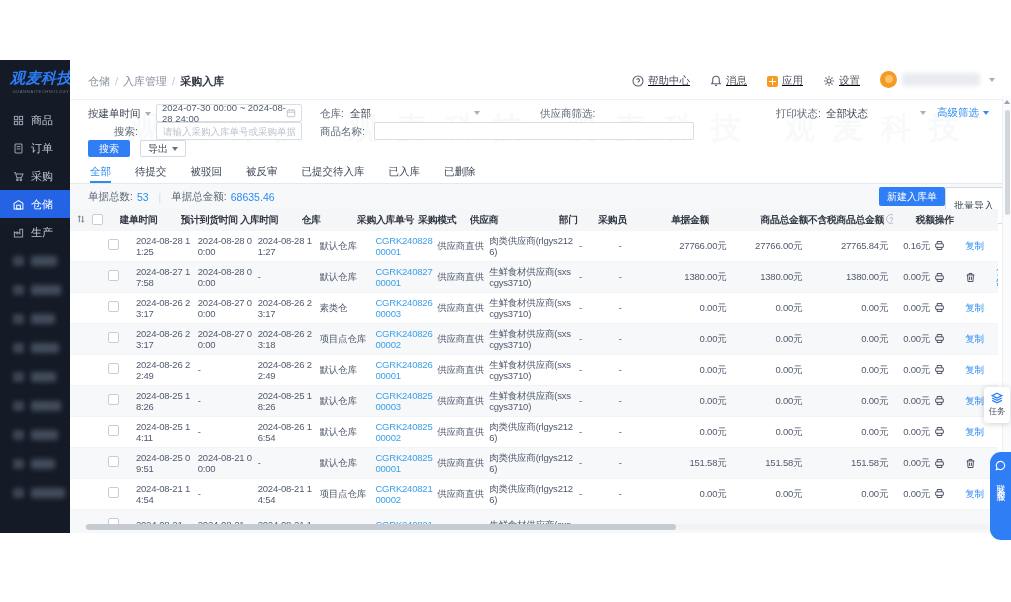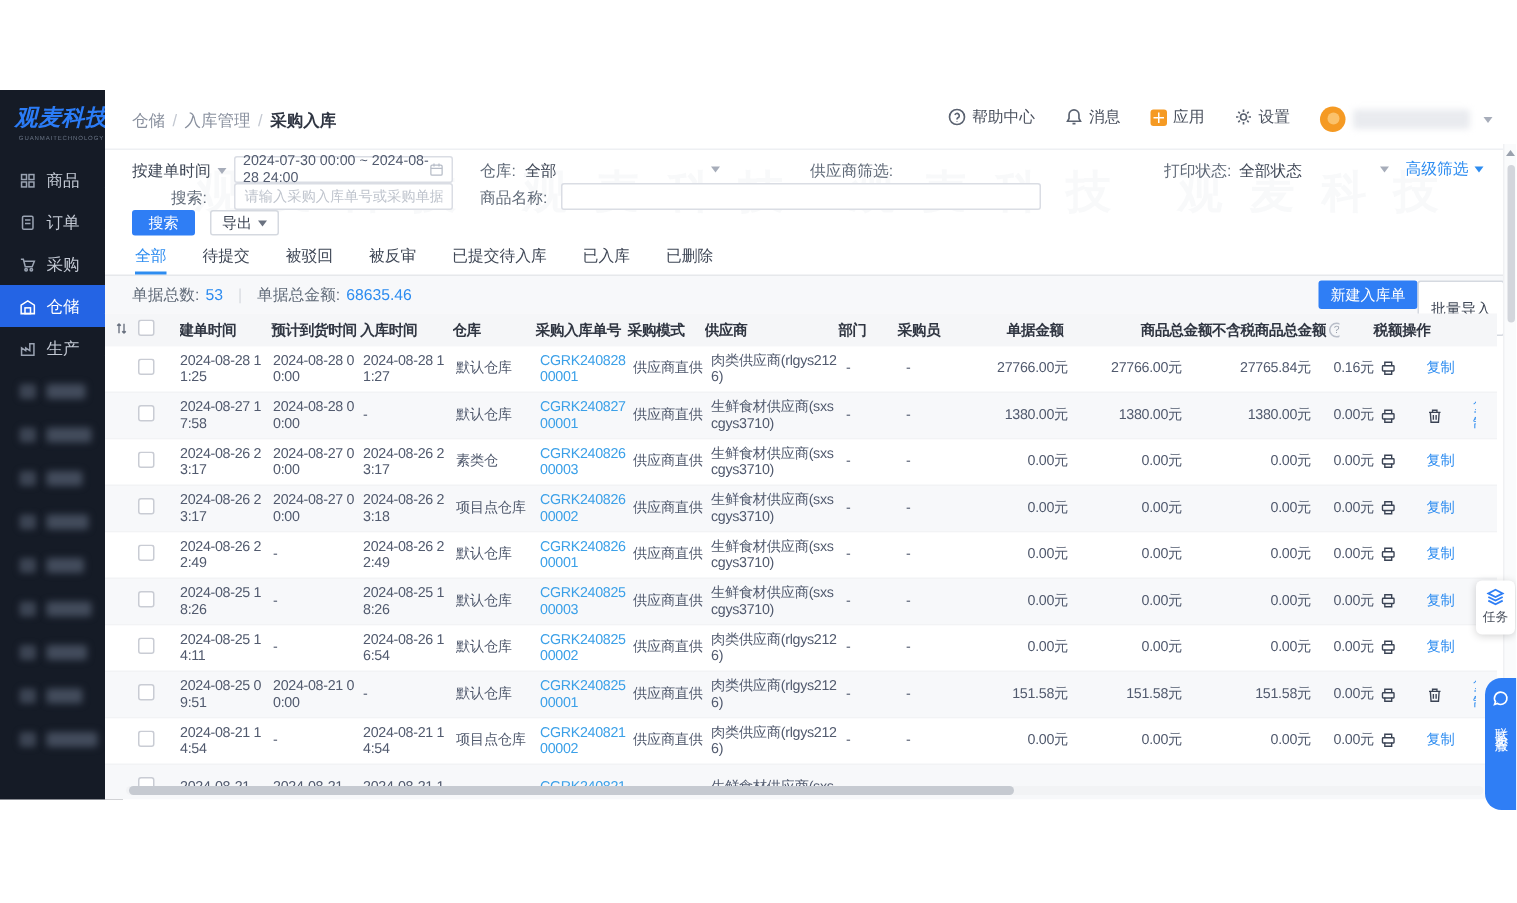--- a/index.html
+++ b/index.html
@@ -23,21 +23,21 @@
   .blur-item .b2 { height:10px; background:#434c5c; border-radius:2px; filter:blur(2.5px); }
 
   
   .main { position:absolute; left:70px; top:0; width:941px; height:473px; background:#fff; overflow:hidden; }
   .watermark { position:absolute; left:60px; top:48px; width:880px; font-size:30px; font-weight:bold; color:rgba(90,105,135,0.045); letter-spacing:18px; white-space:nowrap; pointer-events:none; }
 
   .topbar { position:absolute; left:0; top:0; width:100%; height:40px; border-bottom:1px solid #eef0f3; display:flex; align-items:center; padding:0 16px 0 18px; }
   .crumb { font-size:11px; color:#8a919f; cursor:pointer; }
   .crumb.current { color:#2f3542; font-weight:bold; cursor:default; }
   .crumb-sep { font-size:11px; color:#c3c8d1; margin:0 5px; }
-  .top-actions { margin-left:auto; display:flex; align-items:flex-start; gap:20px; }
+  .top-actions { margin-left:auto; display:flex; align-items:flex-end; gap:20px;text-decoration:underline; }
   .top-act { display:flex; align-items:center; gap:4px; font-size:10.5px; color:#4a515e; cursor:pointer; }
   .top-act svg { width:12px; height:12px; stroke:#5a6270; fill:none; stroke-width:1.1; }
   .appbox { width:11px; height:11px; background:#f59a23; border-radius:2px; position:relative; }
   .appbox:before, .appbox:after { content:""; position:absolute; background:#fff; }
   .appbox:before { left:5px; top:2px; width:1.4px; height:7px; }
   .appbox:after { top:5px; left:2px; height:1.4px; width:7px; }
   .avatar-wrap { display:flex; align-items:center; gap:5px; cursor:pointer; }
   .avatar { width:17px; height:17px; border-radius:50%; background:#f59a23; position:relative; overflow:hidden; }
   .avatar:after { content:""; position:absolute; left:5px; top:4px; width:8px; height:8px; border-radius:50%; background:#fbc26b; }
   .name-blur { width:78px; height:13px; background:#e9ebef; border-radius:2px; filter:blur(2px); }
@@ -68,21 +68,21 @@
   .summary { position:absolute; left:0; top:124px; width:100%; height:25px; background:#f7f8fa; display:flex; align-items:center; padding-left:18px; font-size:10.5px; color:#606a78; }
   .summary b { color:#2d8cf0; font-weight:normal; margin-left:4px; }
   .sum-sep { color:#d8dbe0; margin:0 10px; }
   .create-btn { position:absolute; right:66px; top:3px; height:19px; padding:0 8px; }
   .import-btn { position:absolute; right:8px; top:3px; height:37px; padding:12px 8px; }
 
   
   .thead { position:absolute; left:0; top:149px; width:928px; height:22px; background:#f5f6f8; display:flex; align-items:center; padding-left:6px; }
   .th { font-size:9.8px; font-weight:bold; color:#303642; letter-spacing:-0.3px; white-space:nowrap; overflow:hidden; }
   .rows { position:absolute; left:0; top:171px; width:928px; bottom:0; overflow:hidden; }
-  .tr { display:flex; align-items:center; height:31px; padding-left:6px; border-bottom:1px solid #f2f3f5; background:#fff; }
+  .tr { display:flex; align-items:center; height:31px; padding-left:22px; border-bottom:1px solid #f2f3f5; background:#fff; }
   .tr.alt { background:#f7f8fa; }
   .td { font-size:9.5px; color:#515a6e; line-height:1.2; letter-spacing:-0.2px; word-break:break-all; overflow:hidden; padding-right:4px; }
   .num { text-align:right; }
   .cb { width:11px; height:11px; border:1px solid #c9ccd4; border-radius:2px; background:#fff; display:inline-block; cursor:pointer; }
   a.order-link { color:#3ba0e8; text-decoration:none; cursor:pointer; }
   .ops { display:flex; align-items:center; gap:20px; }
   .ops svg { width:11px; height:11px; stroke:#3a4354; fill:none; stroke-width:1; cursor:pointer; }
   .copy-link { font-size:9.5px; color:#2d8cf0; cursor:pointer; }
   .sort-ic svg { width:10px; height:10px; stroke:#6a7280; fill:none; stroke-width:1.1; cursor:pointer; }
   .q-ic { display:inline-block; width:10px; height:10px; border:1px solid #b9bec9; border-radius:50%; color:#9aa1ad; font-size:7px; line-height:9px; text-align:center; font-weight:normal; margin-left:2px; vertical-align:1px; cursor:pointer; }

